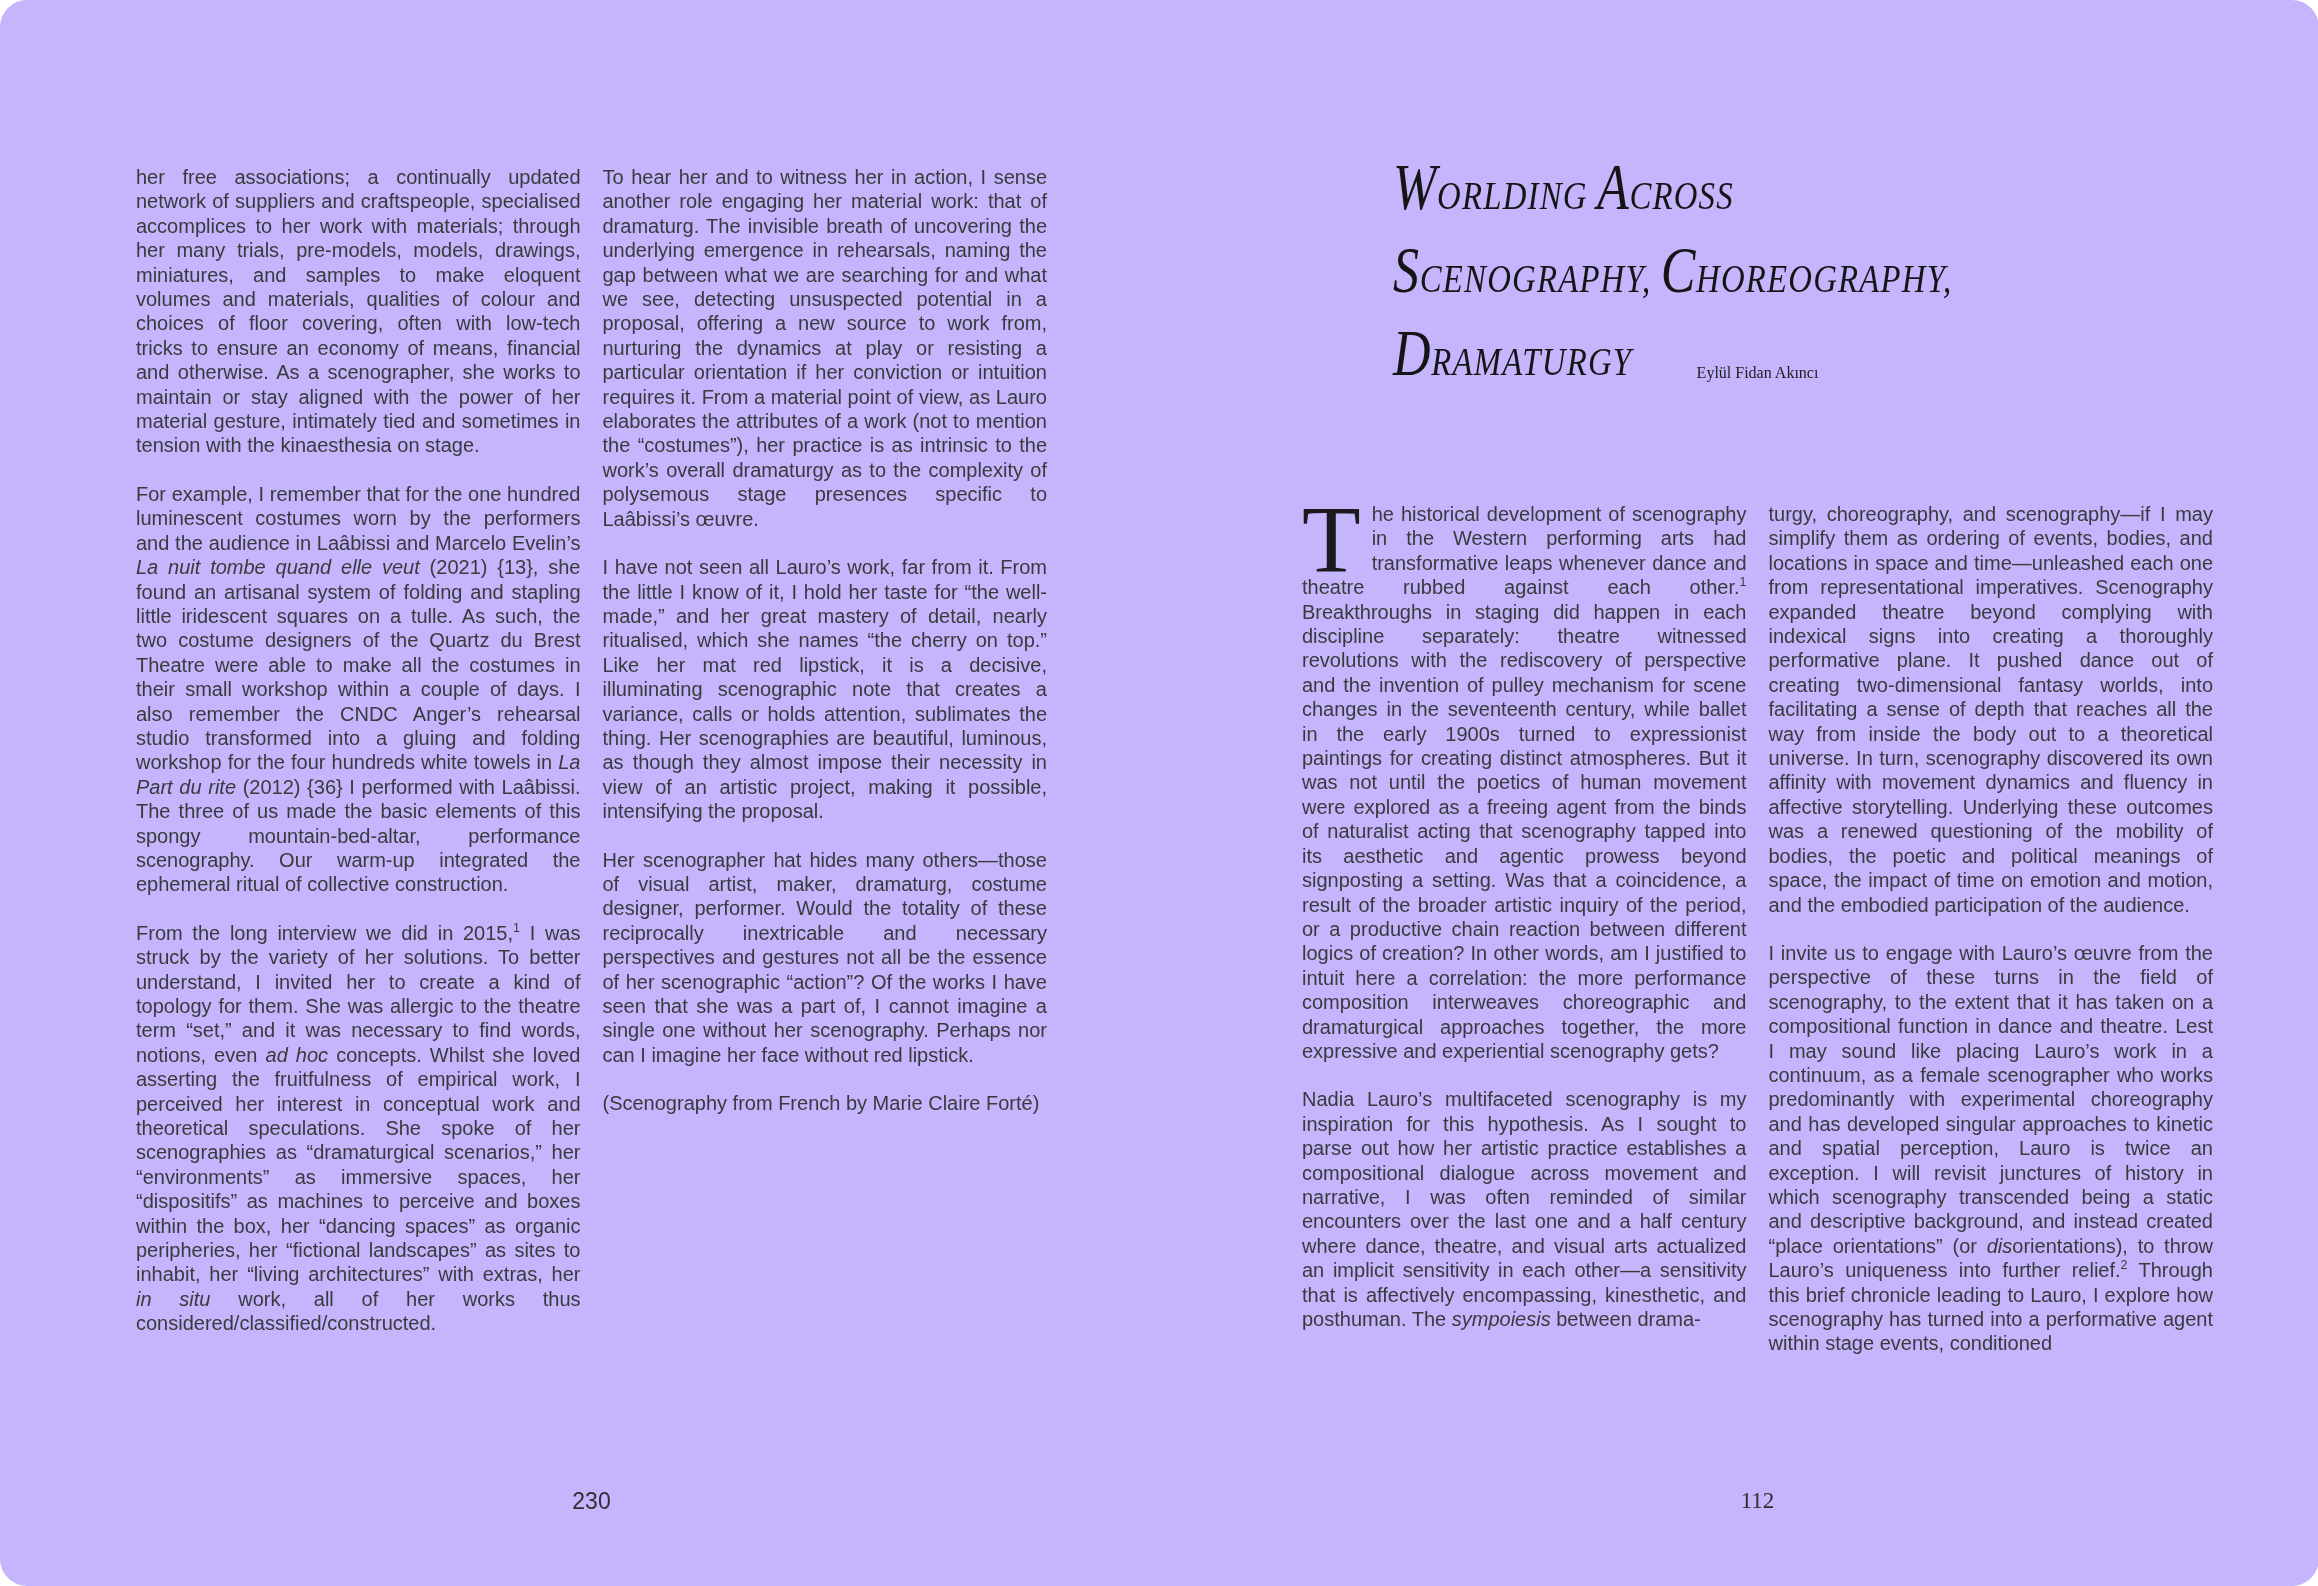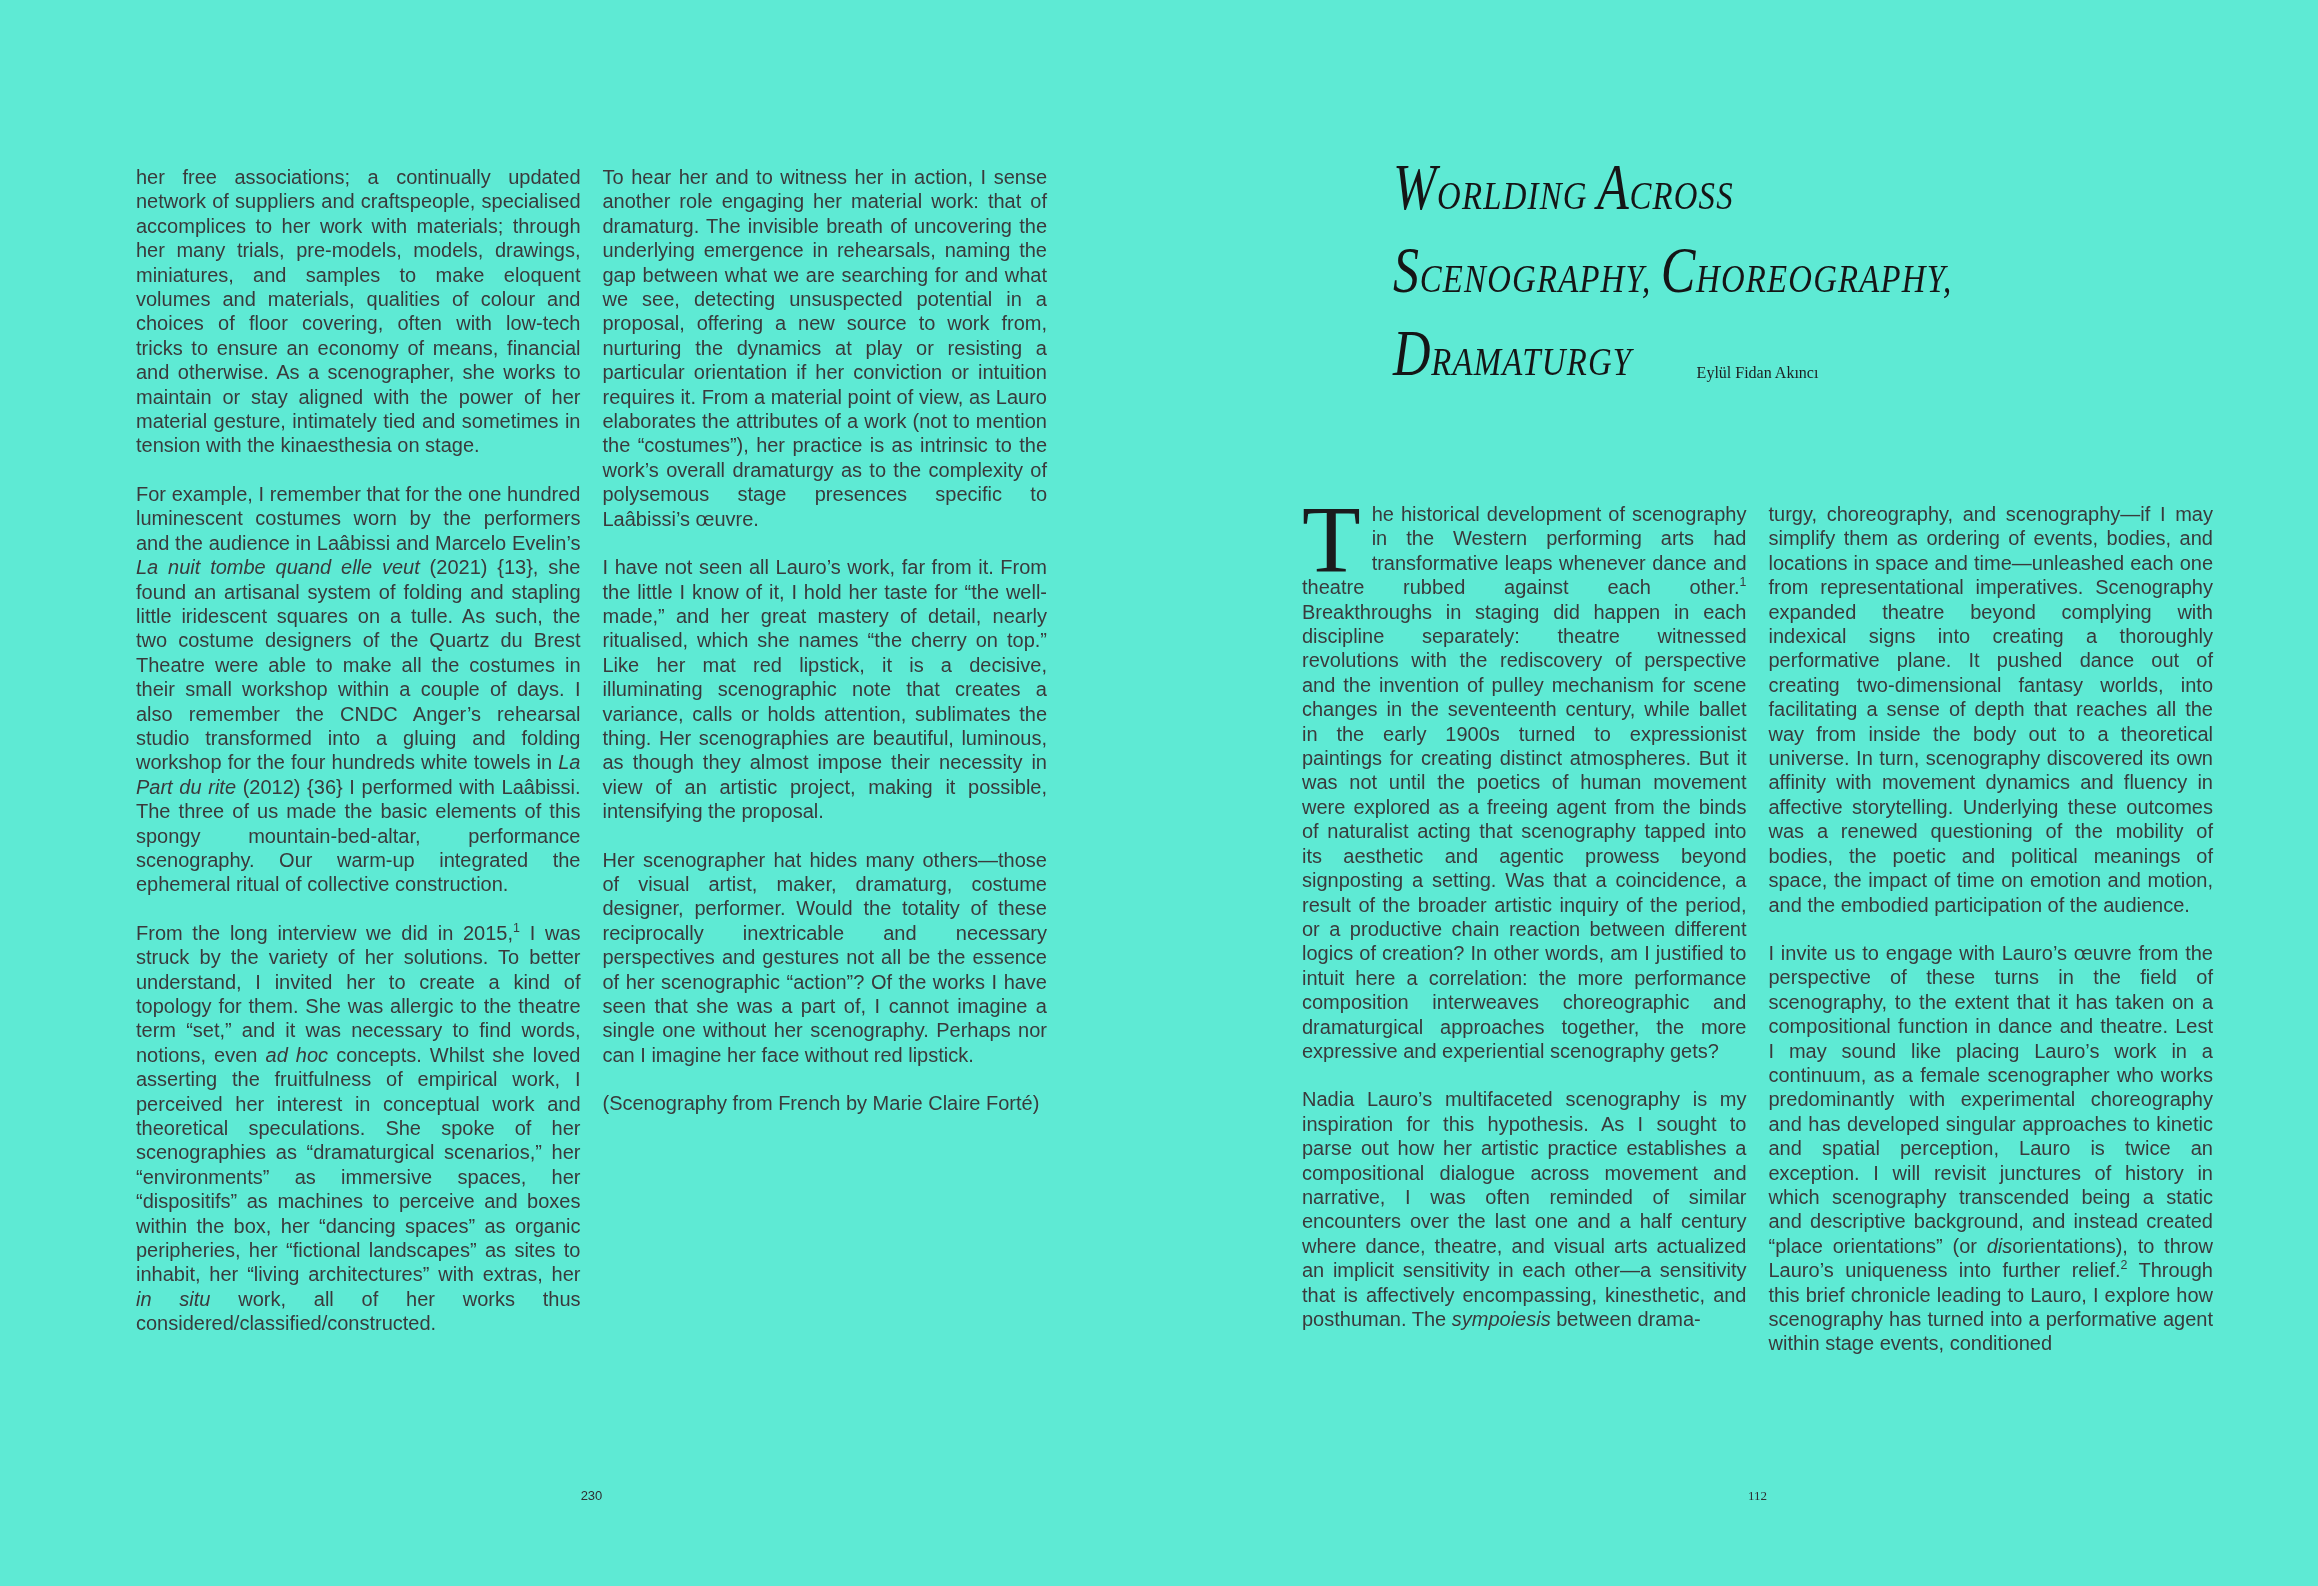--- a/index.html
+++ b/index.html
@@ -7,21 +7,21 @@
     padding: 0;
     background: #ffffff;
   }
   body {
     width: 2319px;
     height: 1586px;
     position: relative;
     overflow: hidden;
     font-family: "Liberation Sans", sans-serif;
   }
-  .spread { position: absolute; inset: 0; background: #5eead4; }
+  .spread { position: absolute; inset: 0; background: #c4b5fd; border-radius: 27px; }
 
   
   .text-block {
     position: absolute;
     display: flex;
     gap: 22px;
   }
   .text-block.left  { left: 136px;  top: 165px; width: 911px; }
   .text-block.right { left: 1302px; top: 502px; width: 911px; }
   .col { width: 445px; }
@@ -93,21 +93,21 @@
     font-size: 96px;
     line-height: 71px;
     padding: 1.5px 11px 0 0;
     color: #1b1b1d;
   }
 
   
   .page-num {
     position: absolute;
     top: 1488px;
-    font-size: 13px;
+    font-size: 23px;
     color: #2f2f31;
   }
   .page-num.left-num  { left: 136px;  width: 911px; text-align: center; }
   .page-num.right-num {
     left: 1302px; width: 911px; text-align: center;
     font-family: "Liberation Serif", serif;
   }
 </style>
 </head>
 <body>

